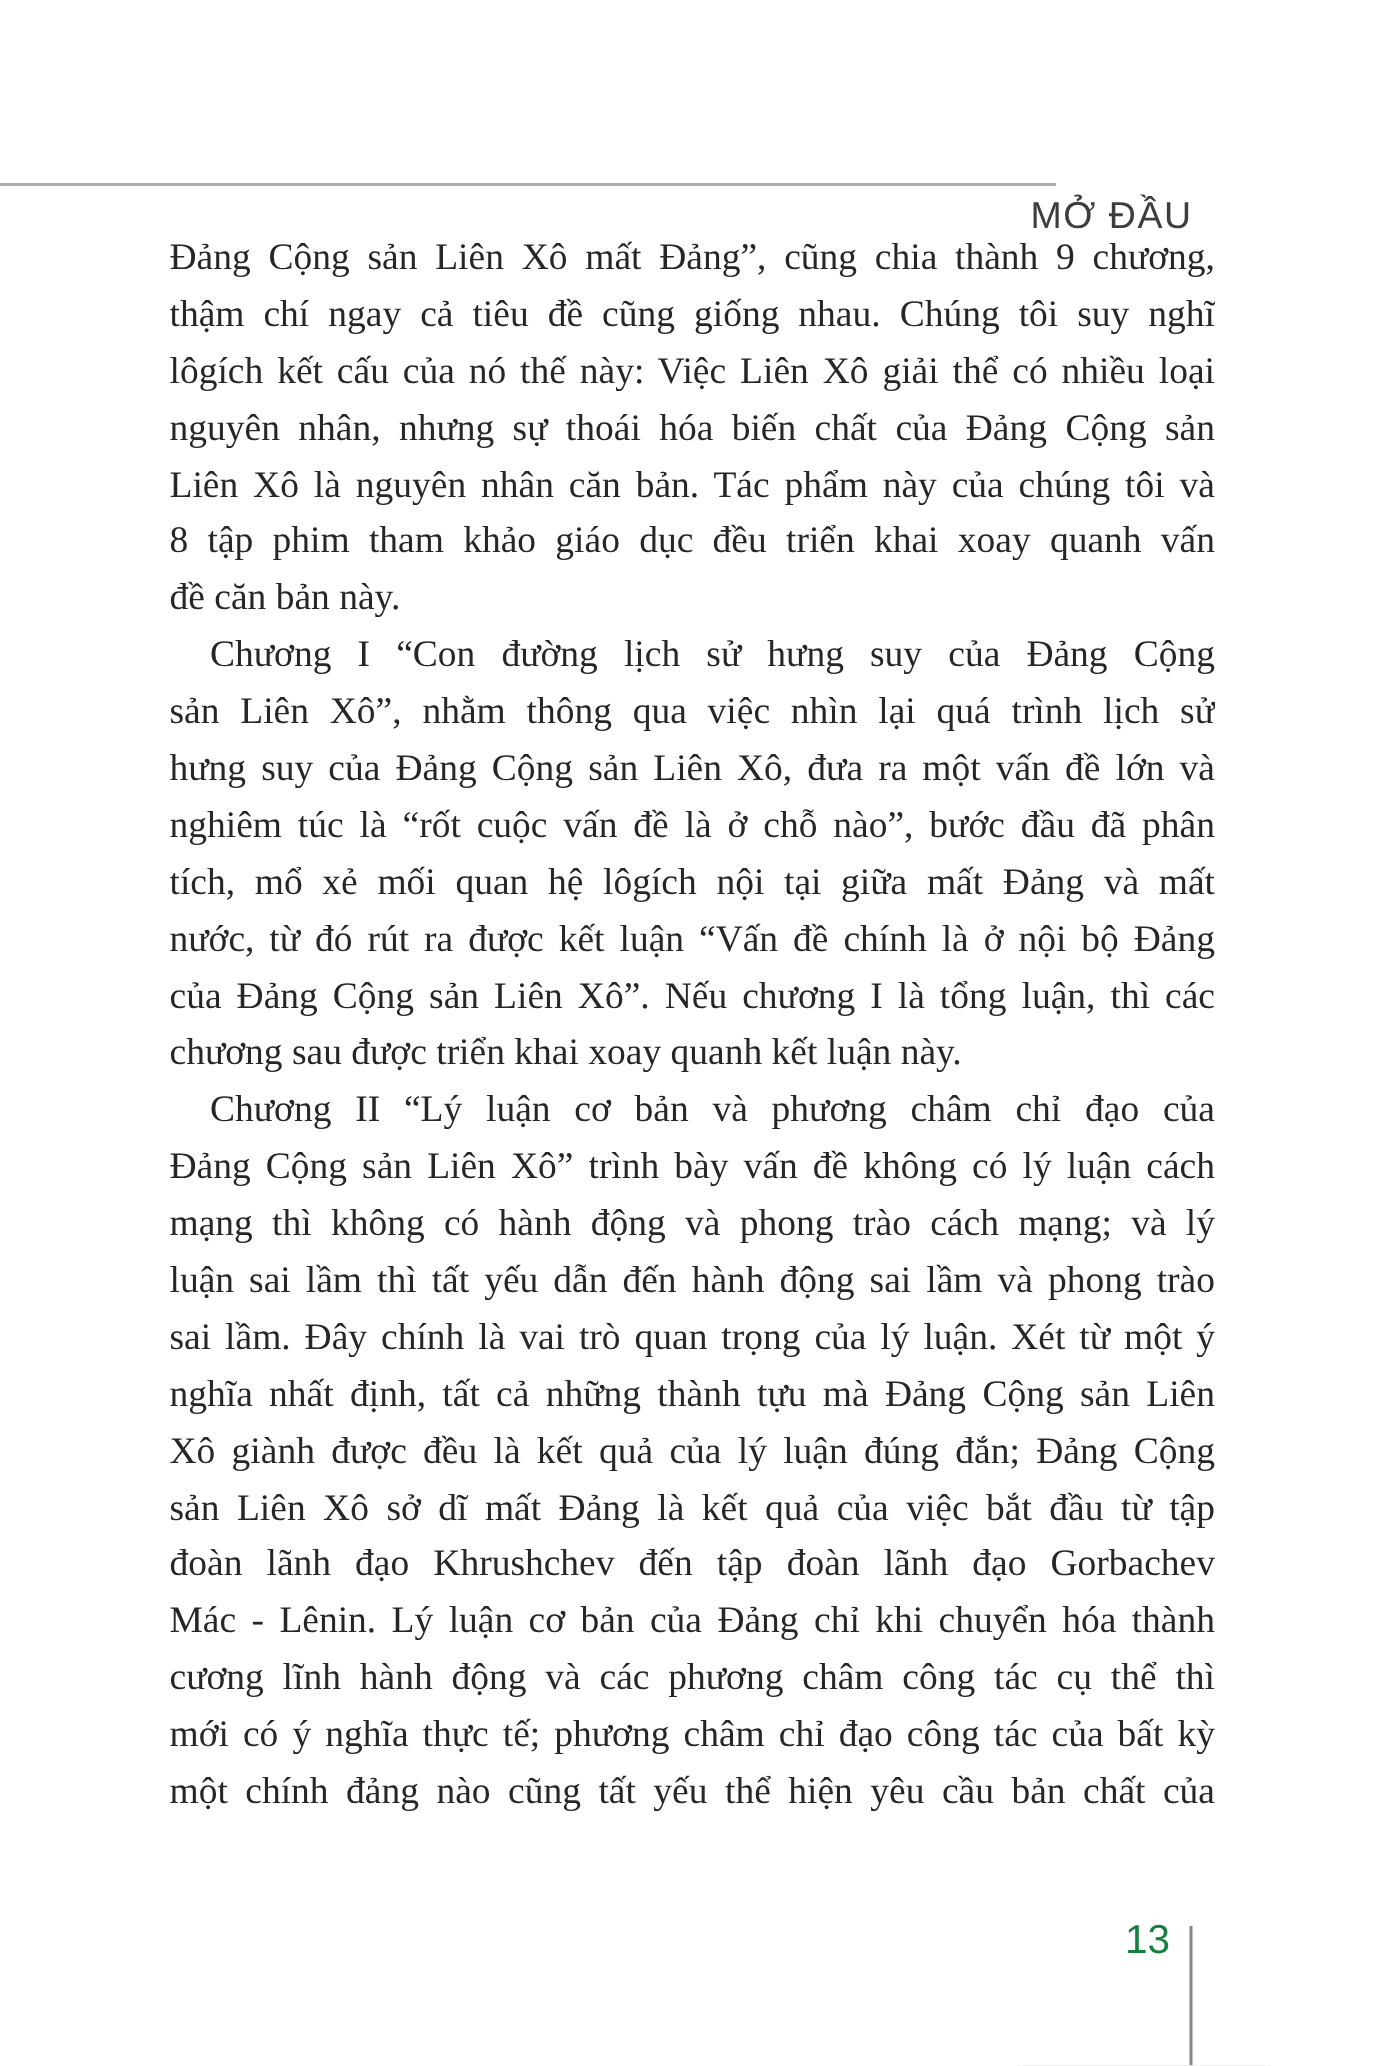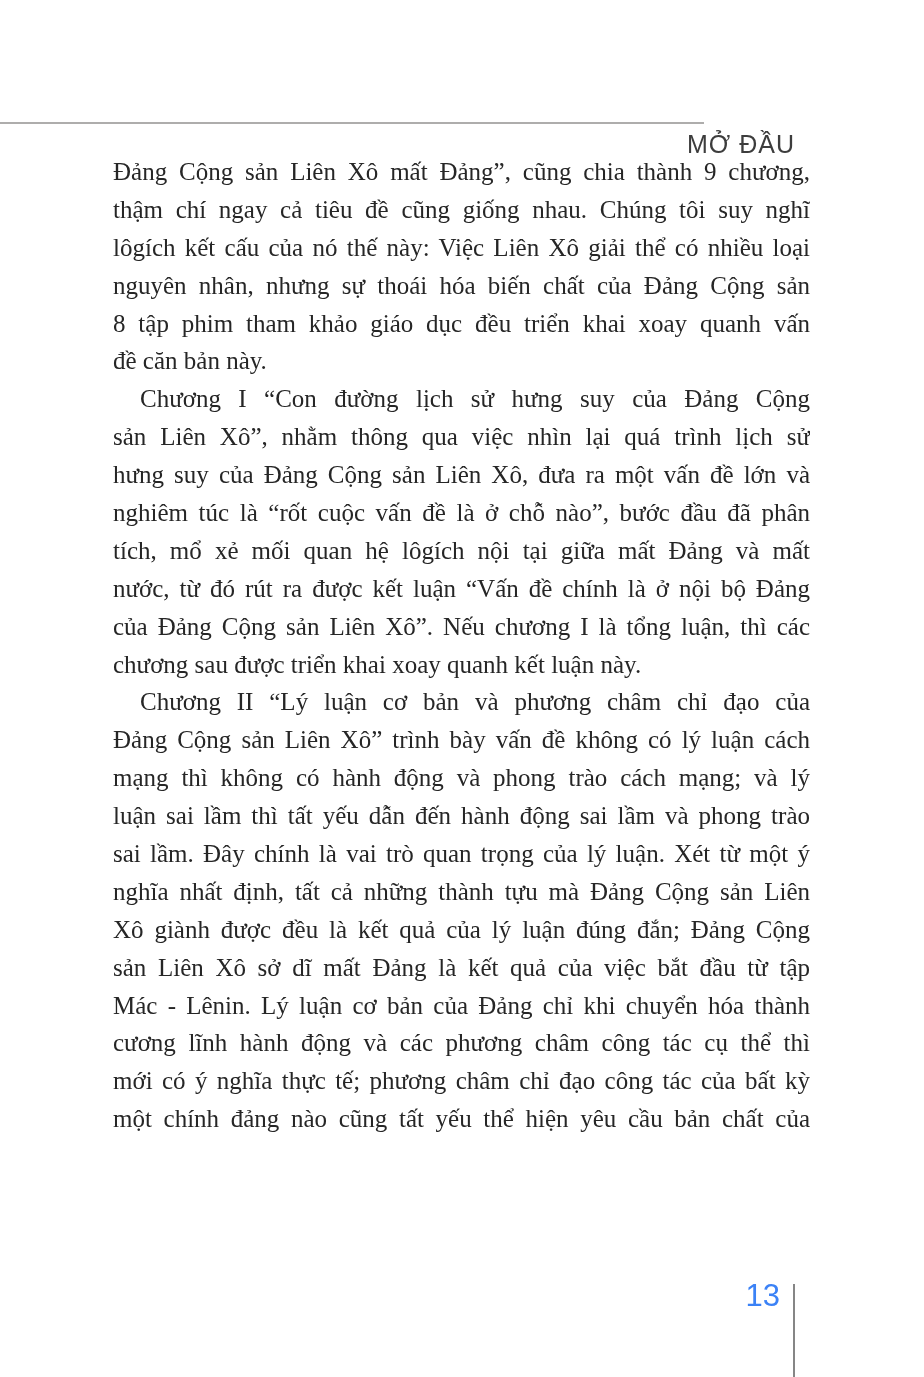--- a/index.html
+++ b/index.html
@@ -56,23 +56,23 @@
     white-space: normal;
   }
   .line.flush { text-align-last: left; }
   .line.first-indent { text-indent: 27px; }
   
   .page-number {
     position: absolute;
     top: 1278px;
     right: 144px;
     font-family: "Liberation Sans", "DejaVu Sans", sans-serif;
-    font-size: 31px;
+    font-size: 27px;
     font-weight: 400;
-    color: #3b82f6;
+    color: #15803d;
   }
   .footer-rule {
     position: absolute;
     left: 793px;
     top: 1284px;
     width: 2px;
     height: 93px;
     background: #868686;
   }
 </style>
@@ -82,20 +82,21 @@
 <div class="page">
   <div class="header-rule"></div>
   <div class="header-title">MỞ ĐẦU</div>
 
   <div class="text-block">
       <div class="paragraph">
         <div class="line">Đảng Cộng sản Liên Xô mất Đảng”, cũng chia thành 9 chương,</div>
         <div class="line">thậm chí ngay cả tiêu đề cũng giống nhau. Chúng tôi suy nghĩ</div>
         <div class="line">lôgích kết cấu của nó thế này: Việc Liên Xô giải thể có nhiều loại</div>
         <div class="line">nguyên nhân, nhưng sự thoái hóa biến chất của Đảng Cộng sản</div>
+        <div class="line">Liên Xô là nguyên nhân căn bản. Tác phẩm này của chúng tôi và</div>
         <div class="line">8 tập phim tham khảo giáo dục đều triển khai xoay quanh vấn</div>
         <div class="line flush">đề căn bản này.</div>
       </div>
       <div class="paragraph">
         <div class="line first-indent">Chương I “Con đường lịch sử hưng suy của Đảng Cộng</div>
         <div class="line">sản Liên Xô”, nhằm thông qua việc nhìn lại quá trình lịch sử</div>
         <div class="line">hưng suy của Đảng Cộng sản Liên Xô, đưa ra một vấn đề lớn và</div>
         <div class="line">nghiêm túc là “rốt cuộc vấn đề là ở chỗ nào”, bước đầu đã phân</div>
         <div class="line">tích, mổ xẻ mối quan hệ lôgích nội tại giữa mất Đảng và mất</div>
         <div class="line">nước, từ đó rút ra được kết luận “Vấn đề chính là ở nội bộ Đảng</div>
@@ -104,20 +105,21 @@
       </div>
       <div class="paragraph">
         <div class="line first-indent">Chương II “Lý luận cơ bản và phương châm chỉ đạo của</div>
         <div class="line">Đảng Cộng sản Liên Xô” trình bày vấn đề không có lý luận cách</div>
         <div class="line">mạng thì không có hành động và phong trào cách mạng; và lý</div>
         <div class="line">luận sai lầm thì tất yếu dẫn đến hành động sai lầm và phong trào</div>
         <div class="line">sai lầm. Đây chính là vai trò quan trọng của lý luận. Xét từ một ý</div>
         <div class="line">nghĩa nhất định, tất cả những thành tựu mà Đảng Cộng sản Liên</div>
         <div class="line">Xô giành được đều là kết quả của lý luận đúng đắn; Đảng Cộng</div>
         <div class="line">sản Liên Xô sở dĩ mất Đảng là kết quả của việc bắt đầu từ tập</div>
+        <div class="line">đoàn lãnh đạo Khrushchev đến tập đoàn lãnh đạo Gorbachev</div>
         <div class="line">Mác - Lênin. Lý luận cơ bản của Đảng chỉ khi chuyển hóa thành</div>
         <div class="line">cương lĩnh hành động và các phương châm công tác cụ thể thì</div>
         <div class="line">mới có ý nghĩa thực tế; phương châm chỉ đạo công tác của bất kỳ</div>
         <div class="line">một chính đảng nào cũng tất yếu thể hiện yêu cầu bản chất của</div>
       </div>
     </div>
 
   <div class="page-number">13</div>
   <div class="footer-rule"></div>
 </div>

